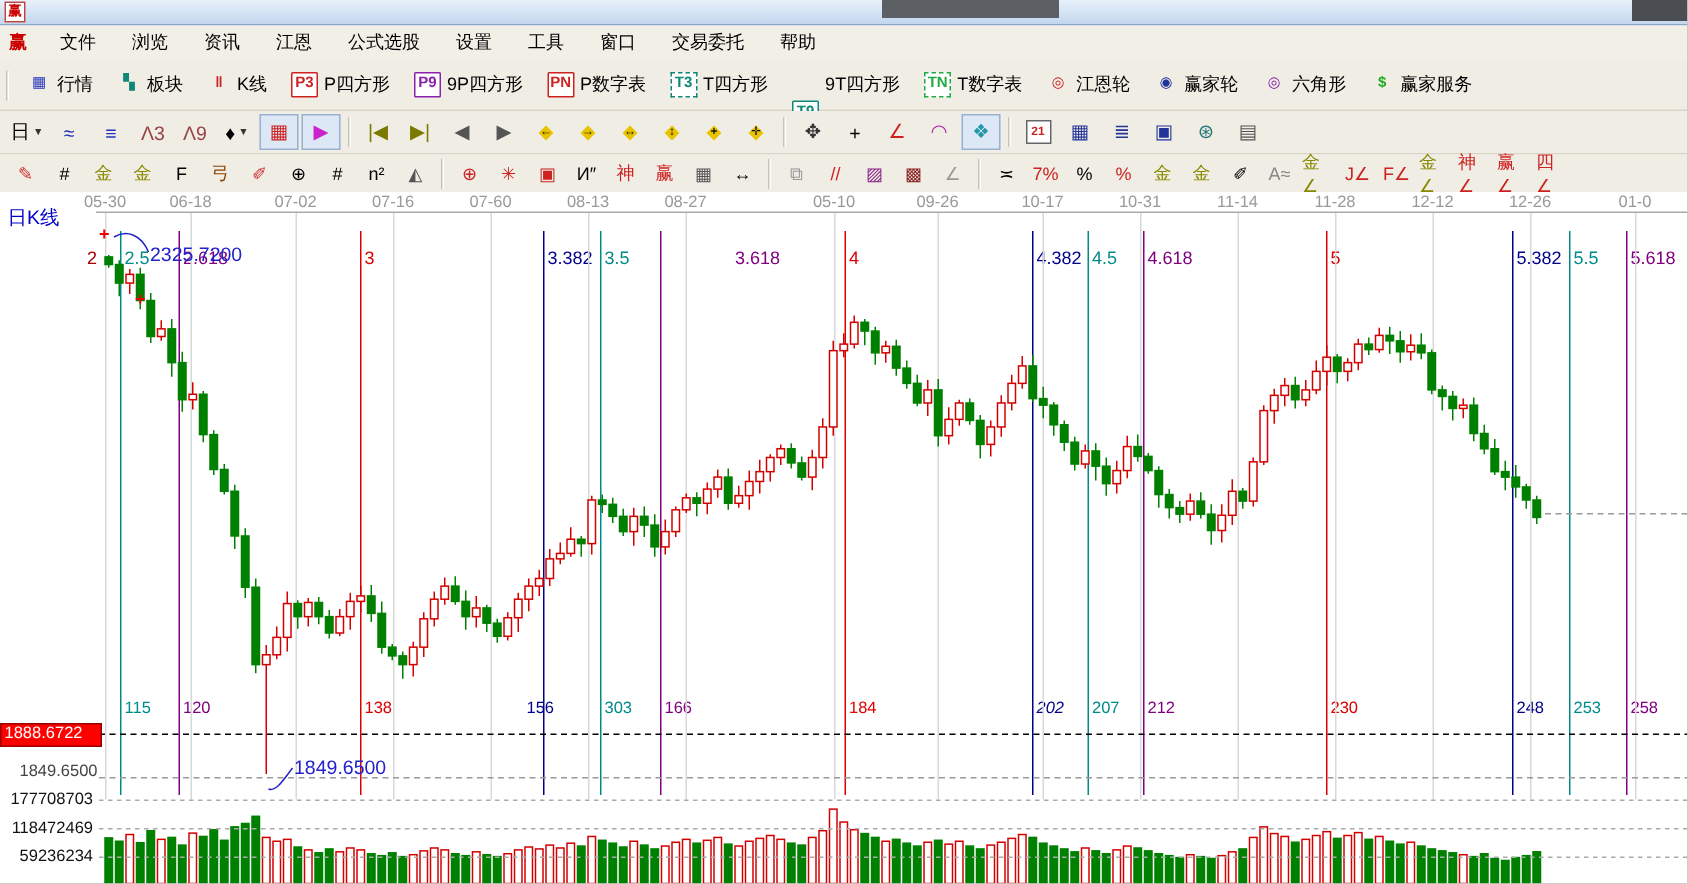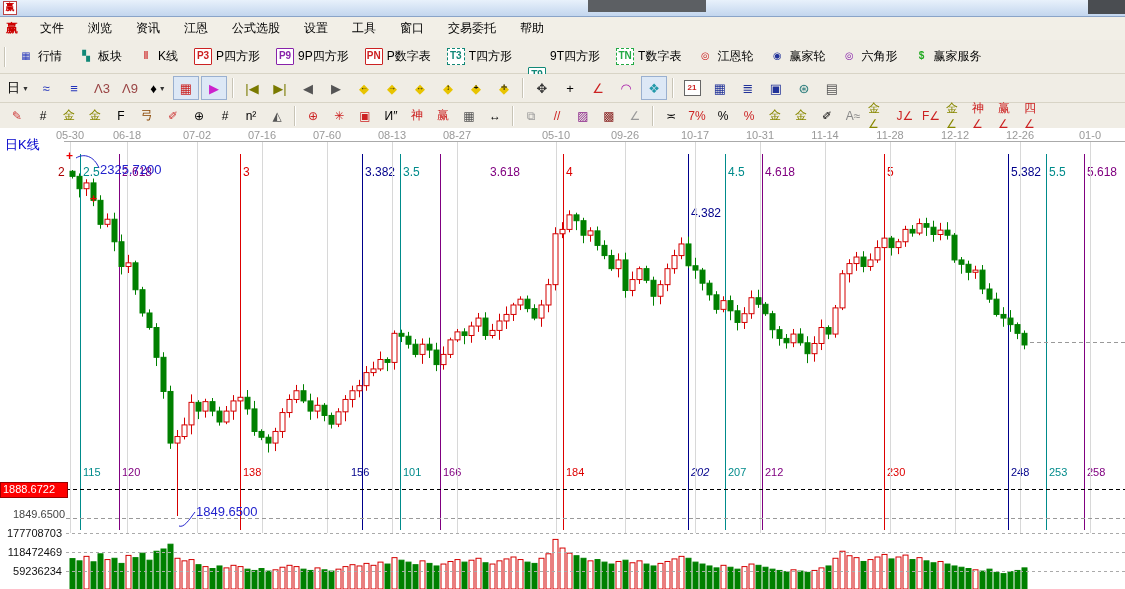--- a/index.html
+++ b/index.html
@@ -838,26 +838,26 @@
       <div class="datelabel" style="left: 1090px; color: rgb(153, 153, 153);">01-0</div>
       <div class="topnum" style="left: 83px; color: rgb(0, 139, 139);">2.5</div>
       <div class="countnum" style="left: 83px; color: rgb(0, 139, 139);">115</div>
       <div class="topnum" style="left: 122px; color: rgb(128, 0, 128);">2.618</div>
       <div class="countnum" style="left: 122px; color: rgb(128, 0, 128);">120</div>
       <div class="topnum" style="left: 243px; color: rgb(221, 0, 0);">3</div>
       <div class="countnum" style="left: 243px; color: rgb(221, 0, 0);">138</div>
       <div class="topnum" style="left: 365px; color: rgb(0, 0, 139);">3.382</div>
       <div class="countnum" style="left: 351px; color: rgb(0, 0, 139);">156</div>
       <div class="topnum" style="left: 403px; color: rgb(0, 139, 139);">3.5</div>
-      <div class="countnum" style="left: 403px; color: rgb(0, 139, 139);">101</div>
+      <div class="countnum" style="left: 403px; color: rgb(0, 139, 139);">303</div>
       <div class="topnum" style="left: 443px; color: rgb(128, 0, 128); margin-left: 47px;">3.618</div>
       <div class="countnum" style="left: 443px; color: rgb(128, 0, 128);">166</div>
       <div class="topnum" style="left: 566px; color: rgb(221, 0, 0);">4</div>
       <div class="countnum" style="left: 566px; color: rgb(221, 0, 0);">184</div>
-      <div class="topnum" style="left: 691px; color: rgb(0, 0, 139); margin-top: 41px;">4.382</div>
+      <div class="topnum" style="left: 691px; color: rgb(0, 0, 139);">4.382</div>
       <div class="countnum" style="left: 691px; color: rgb(0, 0, 139); font-style: italic;">202</div>
       <div class="topnum" style="left: 728px; color: rgb(0, 139, 139);">4.5</div>
       <div class="countnum" style="left: 728px; color: rgb(0, 139, 139);">207</div>
       <div class="topnum" style="left: 765px; color: rgb(128, 0, 128);">4.618</div>
       <div class="countnum" style="left: 765px; color: rgb(128, 0, 128);">212</div>
       <div class="topnum" style="left: 887px; color: rgb(221, 0, 0);">5</div>
       <div class="countnum" style="left: 887px; color: rgb(221, 0, 0);">230</div>
       <div class="topnum" style="left: 1011px; color: rgb(0, 0, 139);">5.382</div>
       <div class="countnum" style="left: 1011px; color: rgb(0, 0, 139);">248</div>
       <div class="topnum" style="left: 1049px; color: rgb(0, 139, 139);">5.5</div>

